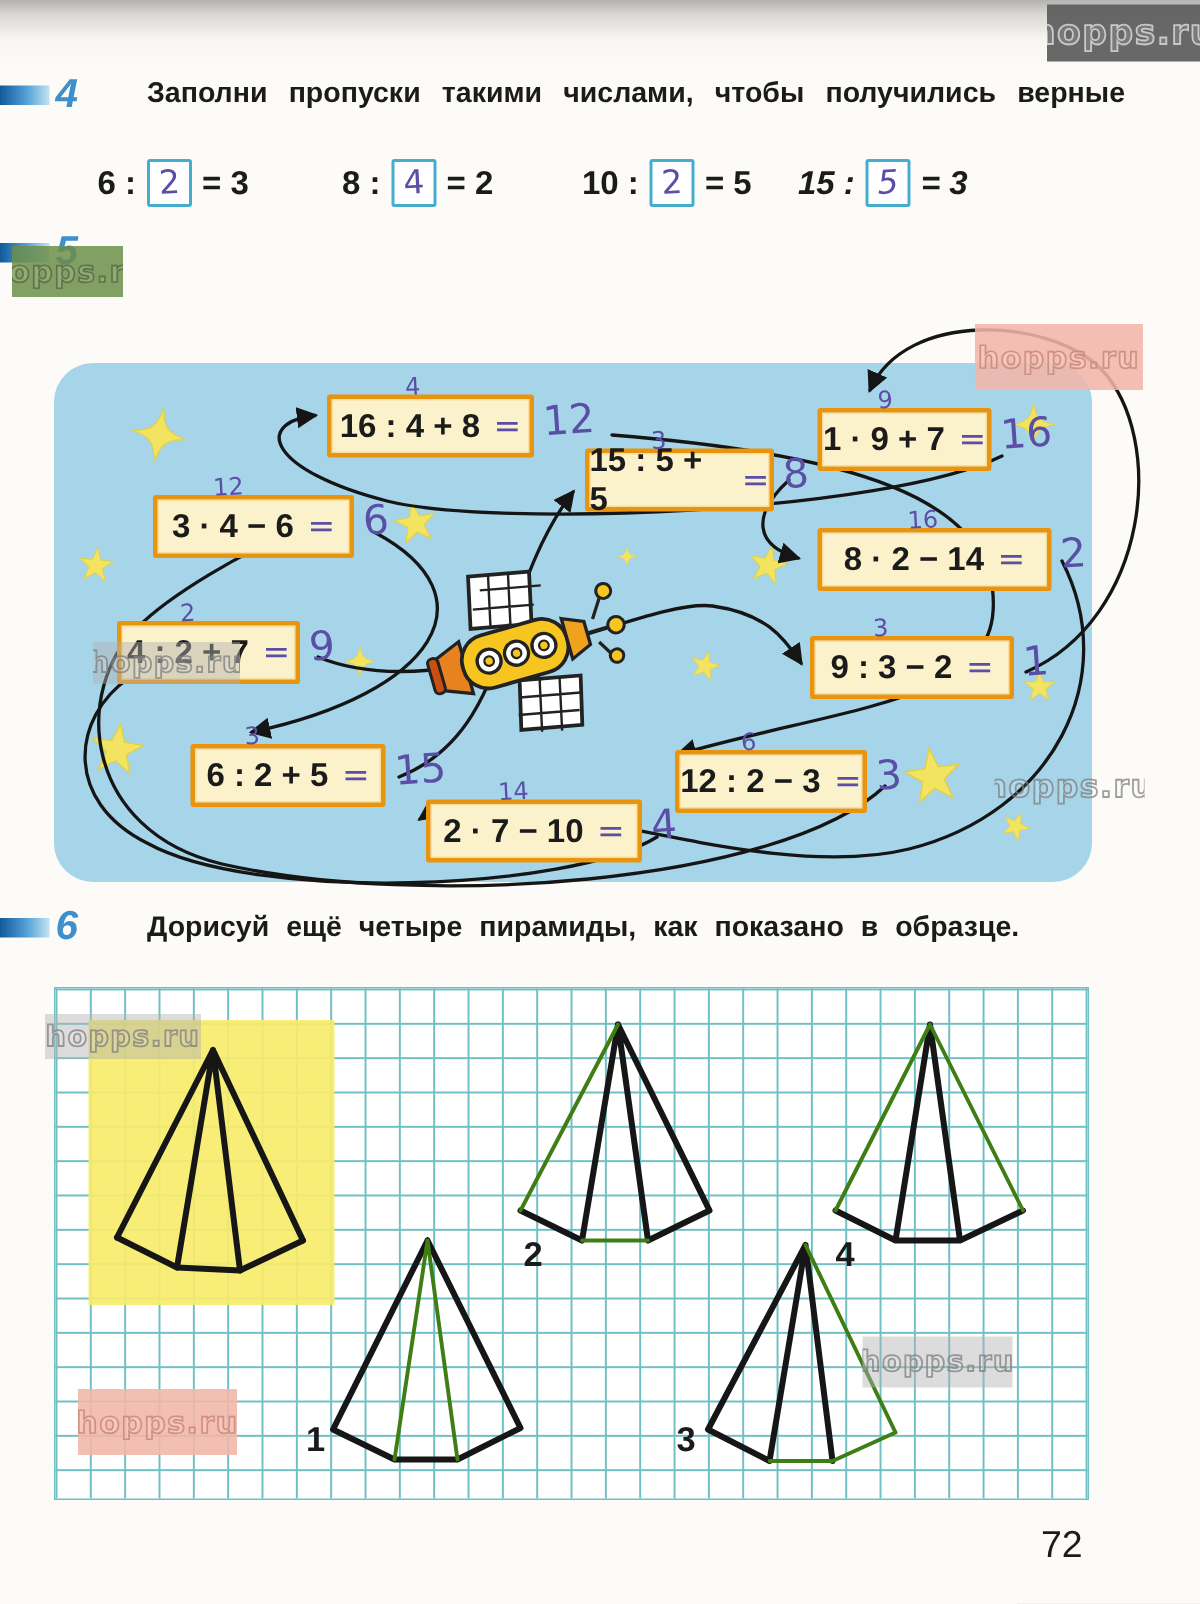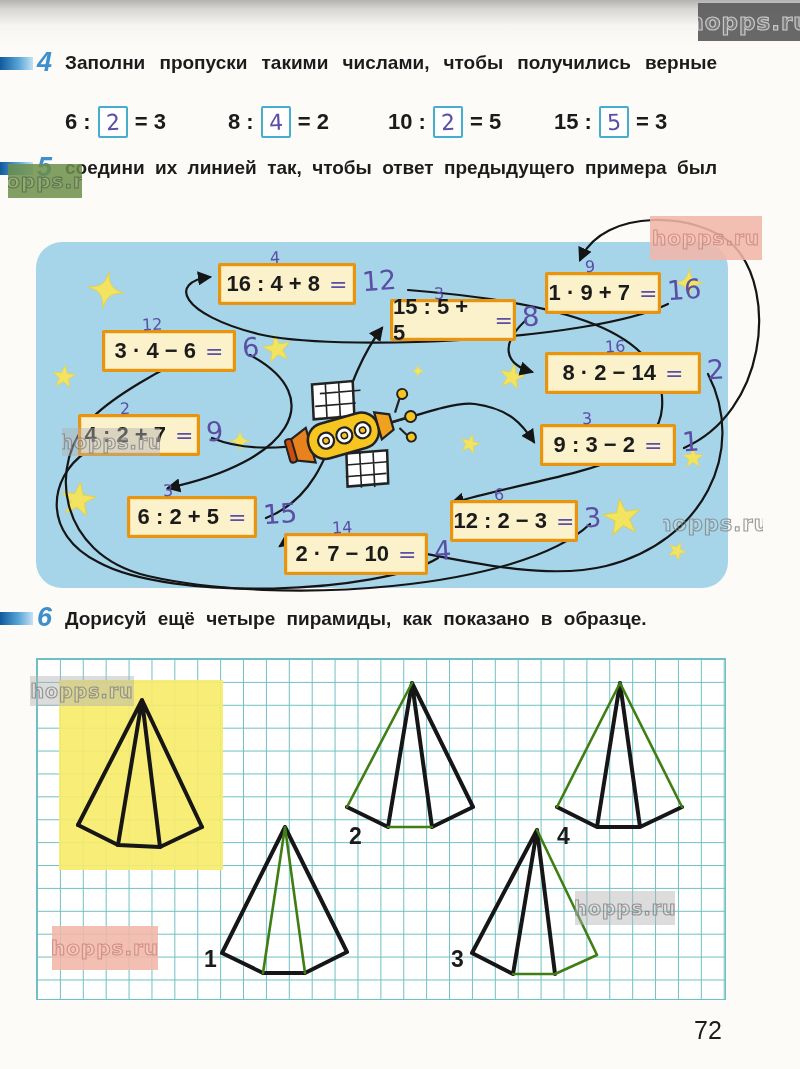--- a/index.html
+++ b/index.html
@@ -4,21 +4,21 @@
 <style>
   html,body{margin:0;padding:0;background:#e8e6e2;}
   #page{position:relative;width:800px;height:1069px;background:#fcfbf8;overflow:hidden;
         font-family:"Liberation Sans",sans-serif;color:#1b1b1b;}
   .scan-top{position:absolute;left:0;top:0;width:800px;height:46px;
         background:linear-gradient(#b3b2b0 0%,#d8d6d2 20%,#f6f5f2 55%,#fcfbf8 100%);}
   
   .tbar{position:absolute;width:33px;height:13px;
         background:linear-gradient(90deg,#11599c,#55a3d6 55%,#c4e2f3);}
   .tnum{position:absolute;font-size:27px;font-weight:bold;font-style:italic;color:#3e8fcb;}
-  .ttext{position:absolute;width:652px;font-size:19px;font-weight:bold;line-height:26px;}
+  .ttext{position:absolute;width:652px;font-size:19px;font-weight:bold;line-height:26px;margin-left:33px;}
   .jline{text-align:justify;text-align-last:justify;}
   .jlast{text-align:justify;text-align-last:left;}
   .single{word-spacing:6px;}
   
   .t4eq{position:absolute;top:106px;height:32px;display:flex;align-items:center;gap:7px;
         font-size:22px;font-weight:bold;}
   .t4box{display:inline-flex;width:26px;height:28px;border:2px solid #45aecf;border-radius:2px;
         align-items:center;justify-content:center;background:#fff;}
   .ink{font-family:"DejaVu Sans",sans-serif;font-weight:400;color:#5b4ea6;}
   .t4box .ink{font-size:22px;transform:rotate(-3deg);}
@@ -79,32 +79,31 @@
       </span>
     <span>= 2</span>
   </div>
   <div class="t4eq" style="left:388px;">
     <span>10 :</span>
     <span class="t4box">
         <span class="ink">2</span>
       </span>
     <span>= 5</span>
   </div>
-  <div class="t4eq" style="left:554px;">
+  <div class="t4eq" style="left:532px;font-style:italic;">
     <span>15 :</span>
     <span class="t4box">
         <span class="ink">5</span>
       </span>
     <span>= 3</span>
   </div>
 
   <div class="tbar" style="left:0;top:162px;"></div>
   <div class="tnum" style="left:37px;top:152px;">5</div>
   <div class="ttext" style="left:65px;top:155px;">
-    <div class="jline">соедини их линией так, чтобы ответ предыдущего примера был</div>
   </div>
 
   <div id="panel"></div>
 
   <svg id="arrows" width="800" height="430" viewBox="0 195 800 430">
     <defs>
       <marker id="ah" viewBox="0 0 10 10" refX="8.5" refY="5" markerWidth="6.5" markerHeight="6.5" orient="auto">
         <path d="M0,0 L10,5 L0,10 z" fill="#151515"></path>
       </marker>
       <path id="star5" d="M0,-12 L2.82,-3.88 L11.41,-3.71 L4.57,1.48 L7.05,9.71 L0,4.8 L-7.05,9.71 L-4.57,1.48 L-11.41,-3.71 L-2.82,-3.88 Z"></path>

